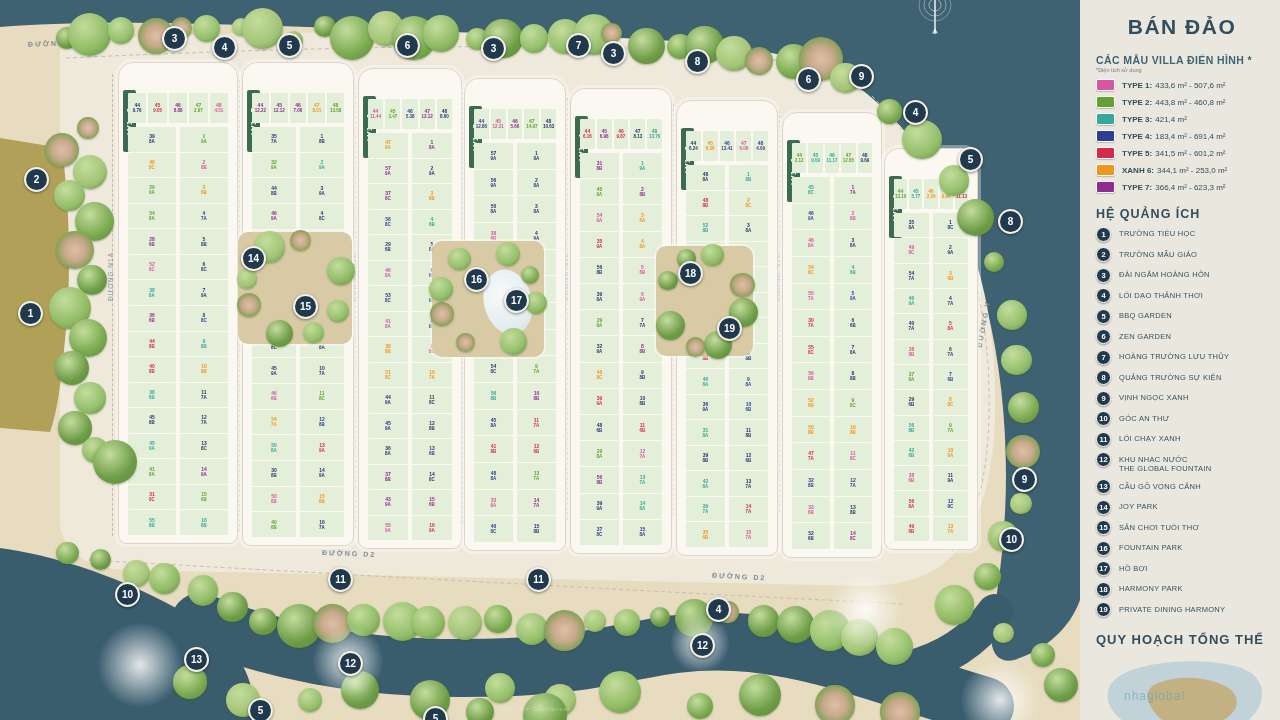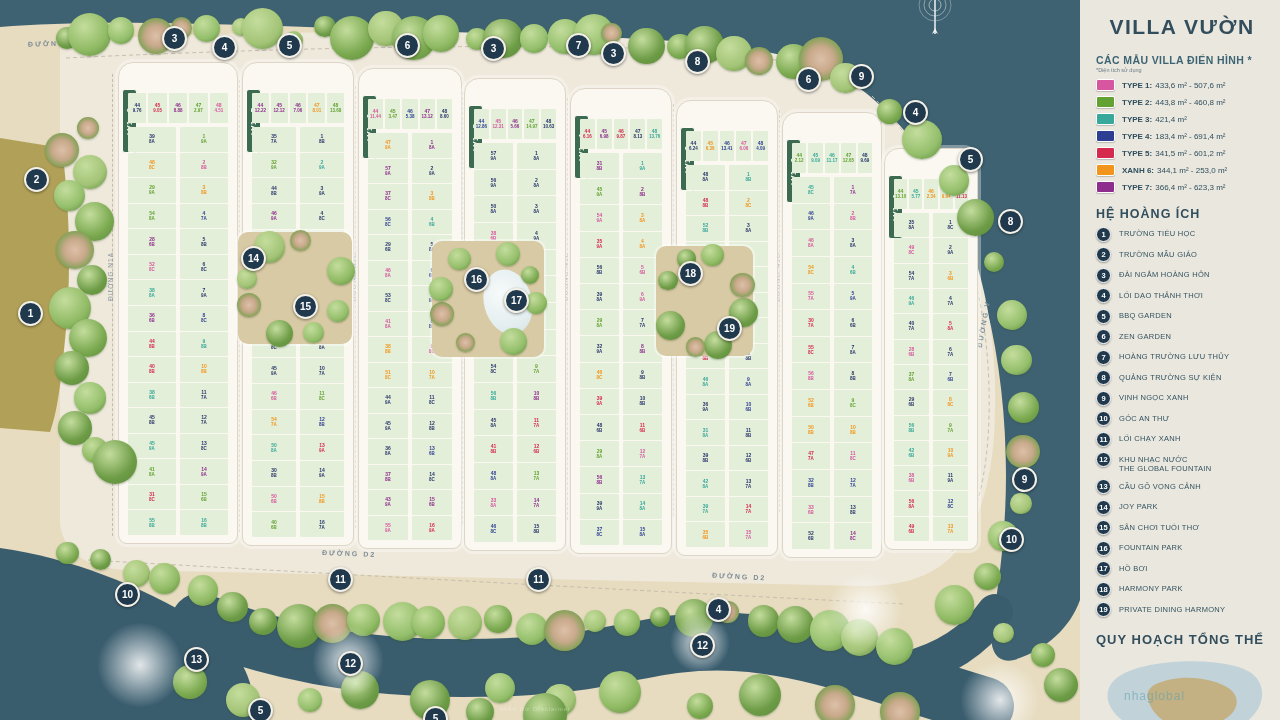--- a/index.html
+++ b/index.html
@@ -1509,21 +1509,21 @@
       <div class="marker" style="left: 348px; top: 661px;">12</div>
       <div class="marker" style="left: 536px; top: 577px;">11</div>
       <div class="marker" style="left: 716px; top: 607px;">4</div>
       <div class="marker" style="left: 700px; top: 643px;">12</div>
       <div class="marker" style="left: 258px; top: 708px;">5</div>
       <div class="marker" style="left: 433px; top: 716px;">5</div>
     </div>
 
   <aside id="panel">
     <div id="panel-title">
-      <div>VILLA VƯỜN</div>
+      <div>BÁN ĐẢO</div>
     </div>
 
     <div class="section-head">CÁC MẪU VILLA ĐIỂN HÌNH *</div>
     <div class="section-note">*Diện tích sử dụng</div>
     <div id="villa-types">
         <div class="type-row">
           <div class="swatch" style="background: rgb(214, 86, 159);"></div>
           <div class="type-label">TYPE 1:</div>
           <div class="type-area">433,6 m² - 507,6 m²</div>
         </div>
@@ -1552,21 +1552,21 @@
           <div class="type-label">XANH 6:</div>
           <div class="type-area">344,1 m² - 253,0 m²</div>
         </div>
         <div class="type-row">
           <div class="swatch" style="background: rgb(142, 45, 141);"></div>
           <div class="type-label">TYPE 7:</div>
           <div class="type-area">366,4 m² - 623,3 m²</div>
         </div>
       </div>
 
-    <div class="section-head" id="amen-head">HỆ HOÀNG ÍCH</div>
+    <div class="section-head" id="amen-head">HỆ QUẢNG ÍCH</div>
     <div id="amen-list">
         <div class="amen-row">
           <div class="a-num">1</div>
           <div class="a-label">TRƯỜNG TIỂU HỌC</div>
         </div>
         <div class="amen-row">
           <div class="a-num">2</div>
           <div class="a-label">TRƯỜNG MẪU GIÁO</div>
         </div>
         <div class="amen-row">

